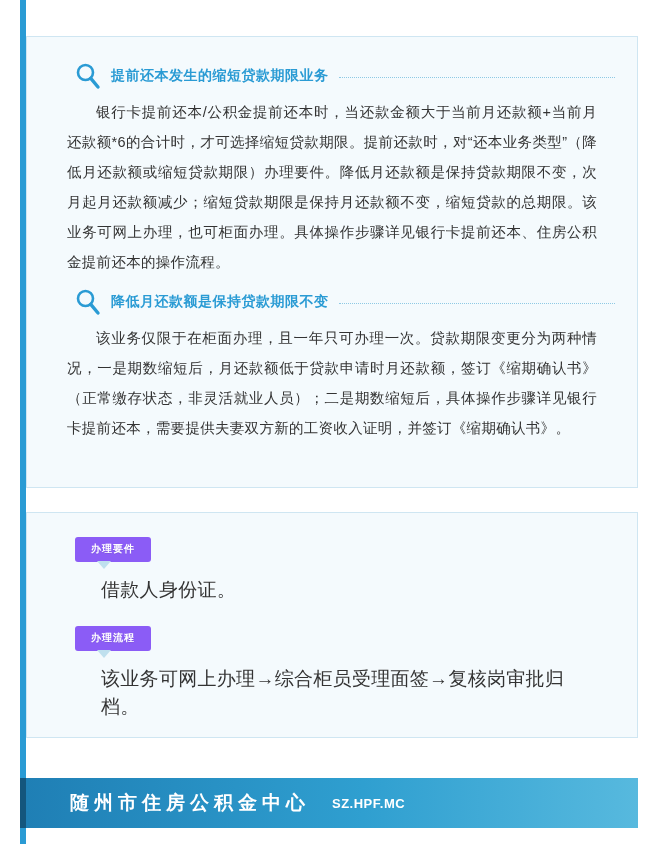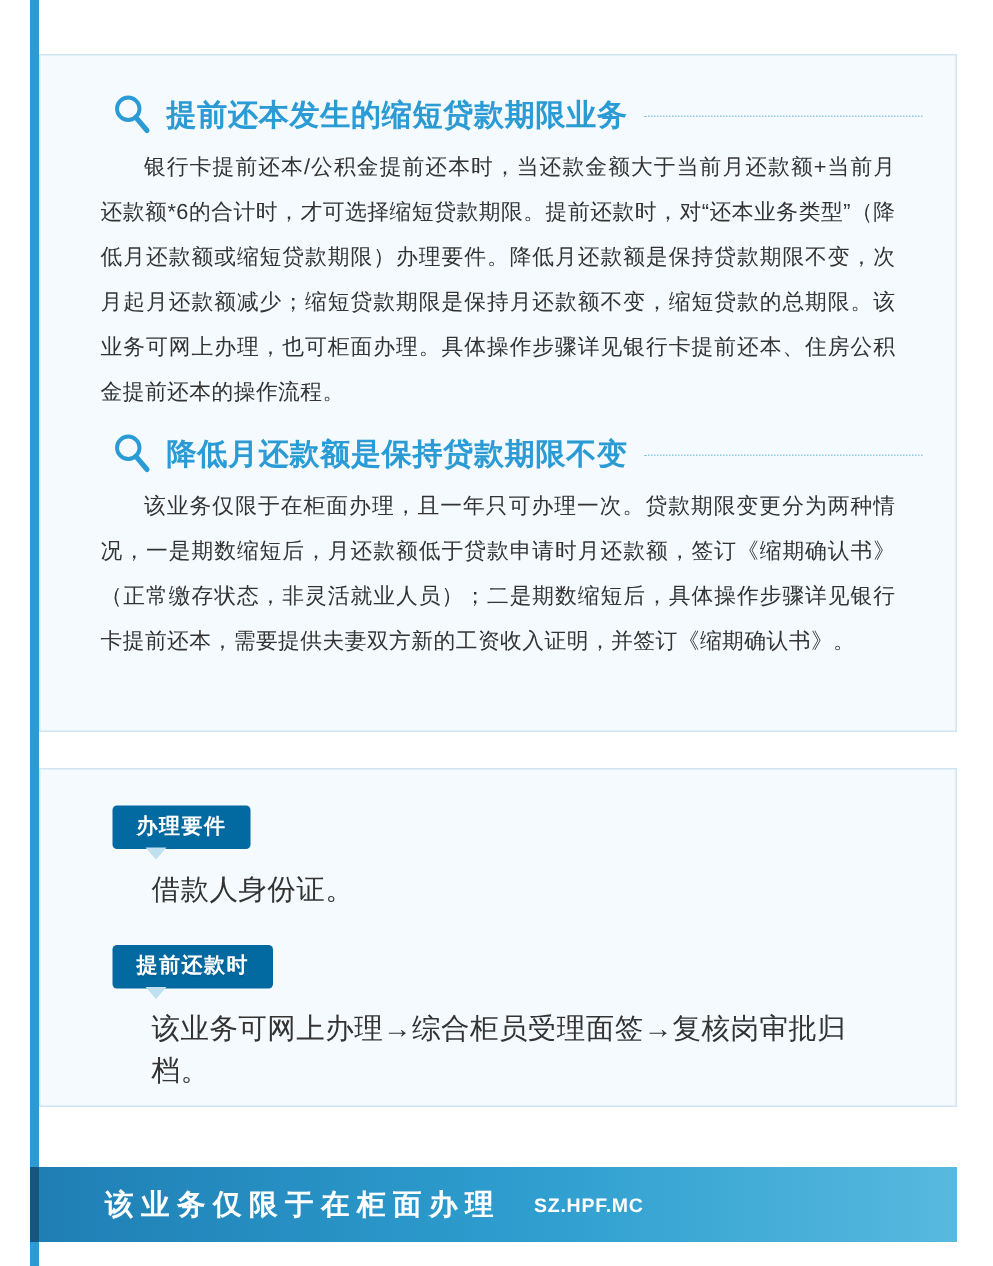--- a/index.html
+++ b/index.html
@@ -71,21 +71,21 @@
   .magnifier {
     flex: 0 0 auto;
     width: 30px;
     height: 30px;
     margin-right: 8px;
     margin-left: 24px;
     display: block;
   }
   .section-title {
     color: #2a9bd4;
-    font-size: 20px;
+    font-size: 14px;
     font-weight: bold;
     letter-spacing: 0.5px;
     white-space: nowrap;
   }
   .dotline {
     flex: 1 1 auto;
     height: 1px;
     margin-left: 10px;
     margin-top: 4px;
     border-top: 1px dotted #8ec9e4;
@@ -102,23 +102,23 @@
   }
 
   
   .tag-wrap {
     position: relative;
     display: inline-block;
     margin-left: 26px;
   }
   .tag {
     display: inline-block;
-    background: #0369a1;
+    background: #8b5cf6;
     color: #ffffff;
-    font-size: 14px;
+    font-size: 10px;
     font-weight: bold;
     padding: 5px 16px 6px 16px;
     border-radius: 3px;
     letter-spacing: 1px;
     text-shadow: 0 1px 0 rgba(0,0,0,0.08);
   }
   .tag-arrow {
     position: absolute;
     left: 22px;
     bottom: -7px;
@@ -209,25 +209,25 @@
 
   <div class="card card2">
 
     <div class="tag-wrap">
       <span class="tag">办理要件</span>
       <span class="tag-arrow"></span>
     </div>
     <div class="tag-body">借款人身份证。</div>
 
     <div class="tag-wrap">
-      <span class="tag">提前还款时</span>
+      <span class="tag">办理流程</span>
       <span class="tag-arrow"></span>
     </div>
     <div class="tag-body">该业务可网上办理→综合柜员受理面签→复核岗审批归档。</div>
   </div>
 
   <div class="footer-left-block"></div>
   <div class="footer">
-    <span class="footer-cn">该业务仅限于在柜面办理</span>
+    <span class="footer-cn">随州市住房公积金中心</span>
     <span class="footer-en">SZ.HPF.MC</span>
   </div>
 
 </div>
 
 </body></html>

